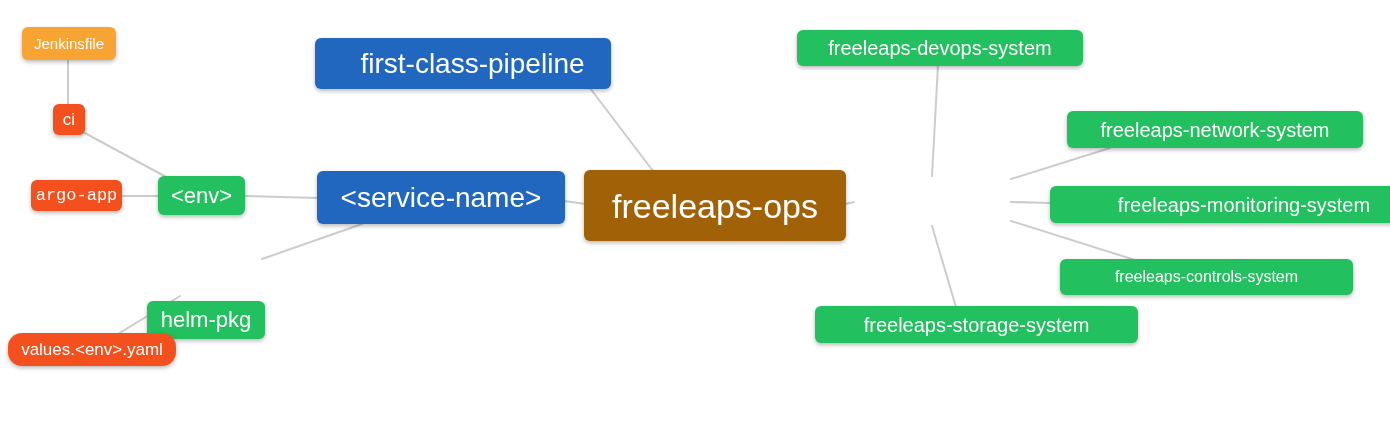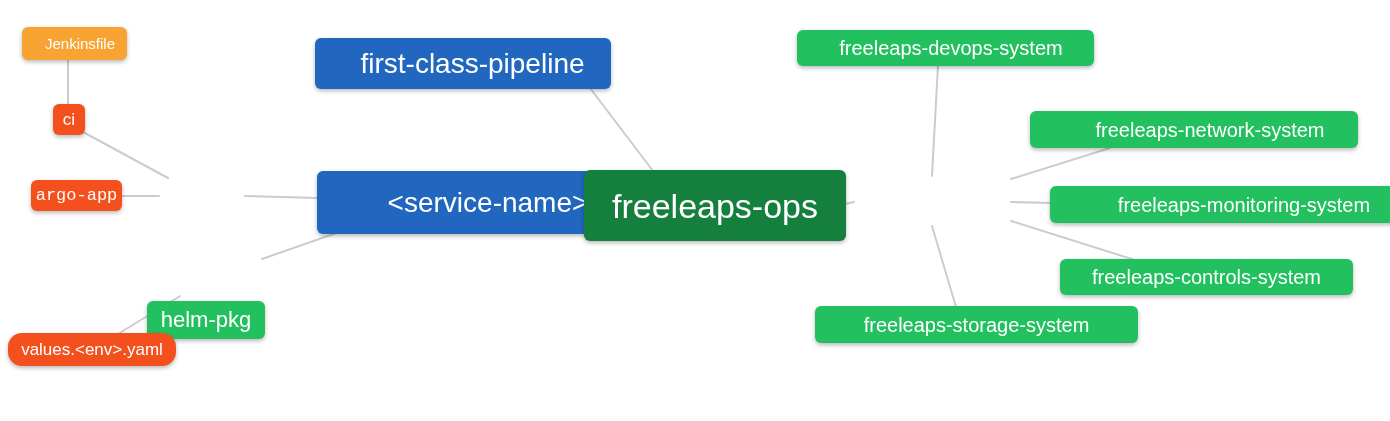--- a/index.html
+++ b/index.html
@@ -35,25 +35,25 @@
     align-items: center;
     justify-content: center;
     color: #ffffff;
     border-radius: 6px;
     box-shadow: 0 2px 4px rgba(0,0,0,0.28);
     white-space: nowrap;
     cursor: pointer;
     line-height: 1;
     user-select: none;
   }
-  .node.root   { background: #15803d; }
+  .node.root   { background: #a16207; }
   .node.blue   { background: #2167bf; }
   .node.green  { background: #22c05e; }
   .node.red    { background: #f4501d; }
-  .node.orange { background: #f7a433; padding-left: 11px; }
+  .node.orange { background: #f7a433; }
 </style>
 </head>
 <body>
 
 <div id="canvas">
 
   <svg id="edges" xmlns="http://www.w3.org/2000/svg" viewBox="0 0 1390 421">
     <line x1="68" y1="60" x2="68" y2="106"></line>
     <line x1="83" y1="132" x2="168" y2="178"></line>
     <line x1="122" y1="196" x2="159" y2="196"></line>
@@ -66,24 +66,25 @@
     <line x1="932" y1="176" x2="938" y2="65"></line>
     <line x1="1011" y1="179" x2="1110" y2="148"></line>
     <line x1="1011" y1="202" x2="1051" y2="203"></line>
     <line x1="1011" y1="221" x2="1135" y2="260"></line>
     <line x1="932" y1="226" x2="956" y2="307"></line>
   </svg>
 
   <div class="node orange" style="left:22px;  top:27px;  width:94px;  height:33px; font-size:15px;">Jenkinsfile</div>
   <div class="node red" style="left:53px;  top:104px; width:32px;  height:31px; font-size:17px;">ci</div>
   <div class="node red" style="left:31px;  top:180px; width:91px;  height:31px; font-size:17px;font-family:Liberation Mono, monospace;">argo-app</div>
+  <div class="node green" style="left:158px; top:176px; width:87px;  height:39px; font-size:22px;">&lt;env&gt;</div>
   <div class="node green" style="left:147px; top:257px; width:118px; height:38px; font-size:22px;margin-top:44px;">helm-pkg</div>
   <div class="node red" style="left:8px;   top:333px; width:168px; height:33px; font-size:17px;border-radius:14px;">values.&lt;env&gt;.yaml</div>
   <div class="node blue" style="left:315px; top:38px;  width:277px; height:51px; font-size:28px;padding-left:19px;">first-class-pipeline</div>
-  <div class="node blue" style="left:317px; top:171px; width:248px; height:63px; font-size:28px;padding-left:47px;">&lt;service-name&gt;</div>
+  <div class="node blue" style="left:317px; top:171px; width:248px; height:53px; font-size:28px;">&lt;service-name&gt;</div>
   <div class="node root" style="left:584px; top:170px; width:262px; height:71px; font-size:34px;">freeleaps-ops</div>
-  <div class="node green" style="left:797px; top:30px;  width:286px; height:36px; font-size:20px;padding-left:11px;">freeleaps-devops-system</div>
-  <div class="node green" style="left:1030px;top:111px; width:296px; height:37px; font-size:20px;padding-left:32px;">freeleaps-network-system</div>
+  <div class="node green" style="left:797px; top:30px;  width:286px; height:36px; font-size:20px;">freeleaps-devops-system</div>
+  <div class="node green" style="left:1067px;top:111px; width:296px; height:37px; font-size:20px;">freeleaps-network-system</div>
   <div class="node green" style="left:1050px;top:186px; width:388px; height:37px; font-size:20px;">freeleaps-monitoring-system</div>
-  <div class="node green" style="left:1060px;top:259px; width:293px; height:36px; font-size:20px;">freeleaps-controls-system</div>
+  <div class="node green" style="left:1060px;top:259px; width:293px; height:36px; font-size:16px;">freeleaps-controls-system</div>
   <div class="node green" style="left:815px; top:306px; width:323px; height:37px; font-size:20px;">freeleaps-storage-system</div>
 
 </div>
 
 </body></html>

